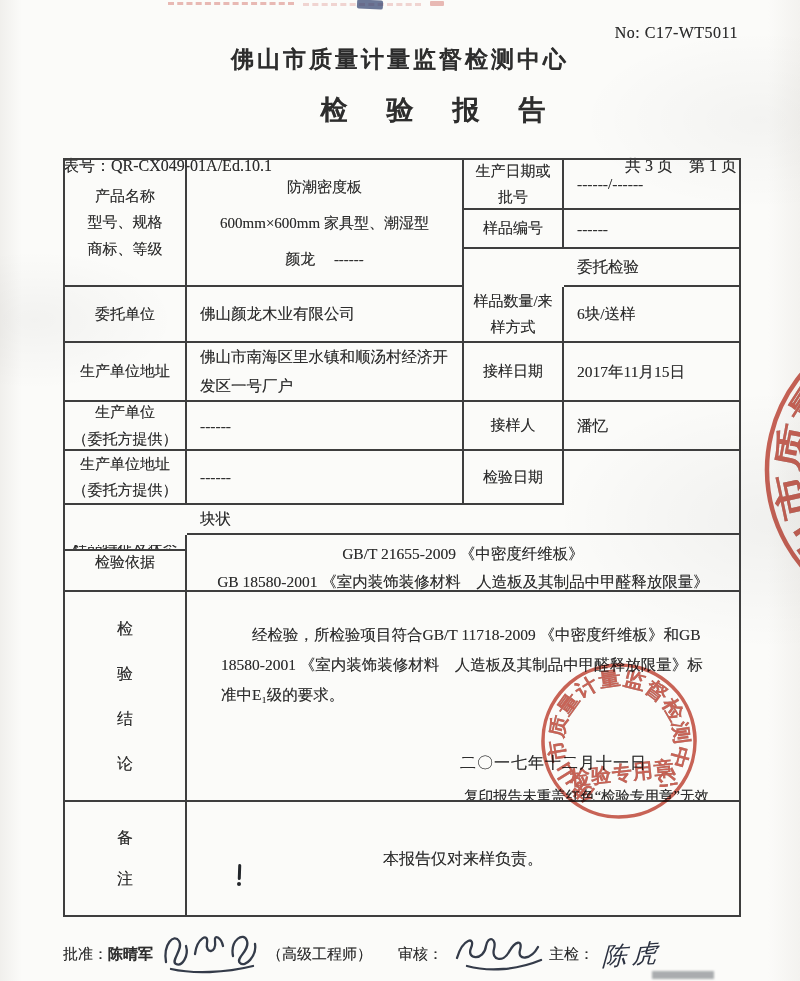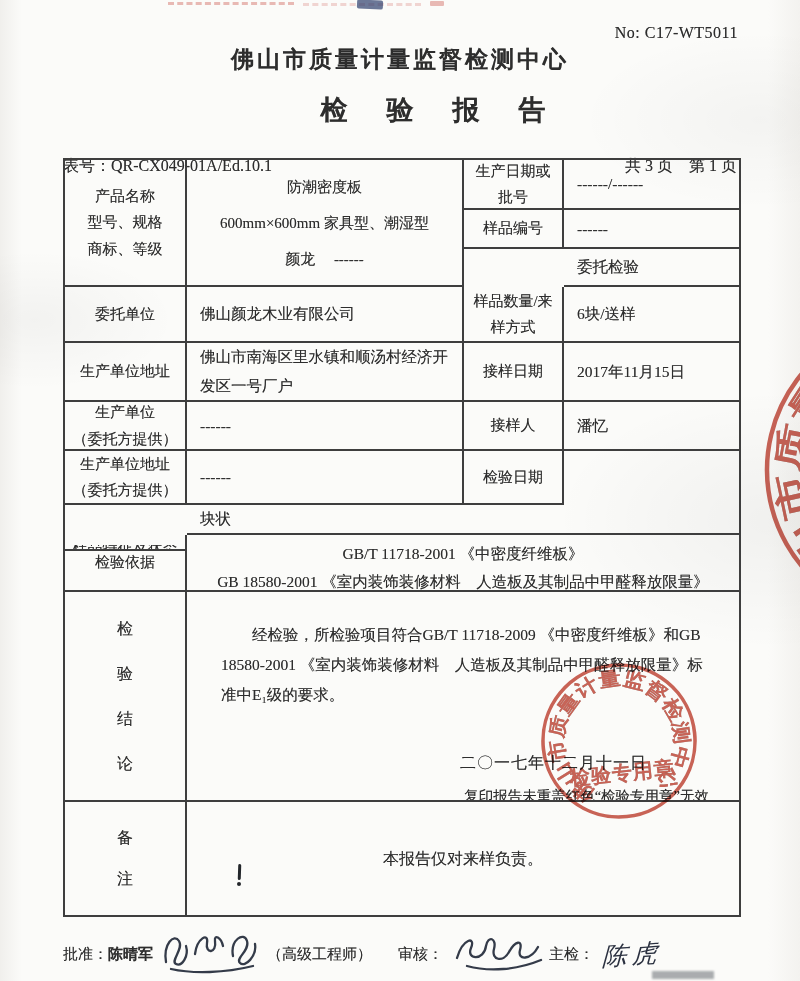--- a/index.html
+++ b/index.html
@@ -145,21 +145,21 @@
       </div>
     </div>
     <div class="c val" style="grid-area:7/2/8/3">------</div>
     <div class="c" style="grid-area:7/3/8/4">检验日期</div>
 
     <div class="c" style="grid-area:8/1/9/2; padding:2px 1px;margin-top:40px;">样品特征及状态</div>
     <div class="c val no-r" style="grid-area:8/2/9/5">块状</div>
 
     <div class="c" style="grid-area:9/1/10/2">检验依据</div>
     <div class="c blockcell no-r" style="grid-area:9/2/10/5; font-size:15.5px; line-height:1.8; padding-top:5px;">
-      <span class="ln">GB/T 11718-2001 《中密度纤维板》</span>
+      <span class="ln">GB/T 21655-2009 《中密度纤维板》</span>
       <span class="ln">GB 18580-2001 《室内装饰装修材料　人造板及其制品中甲醛释放限量》</span>
     </div>
 
     <div class="c vert" style="grid-area:10/1/11/2; font-size:16px;">
       <span>检</span>
       <span>验</span>
       <span>结</span>
       <span>论</span>
     </div>
     <div class="c concl-body no-r" style="grid-area:10/2/11/5">

